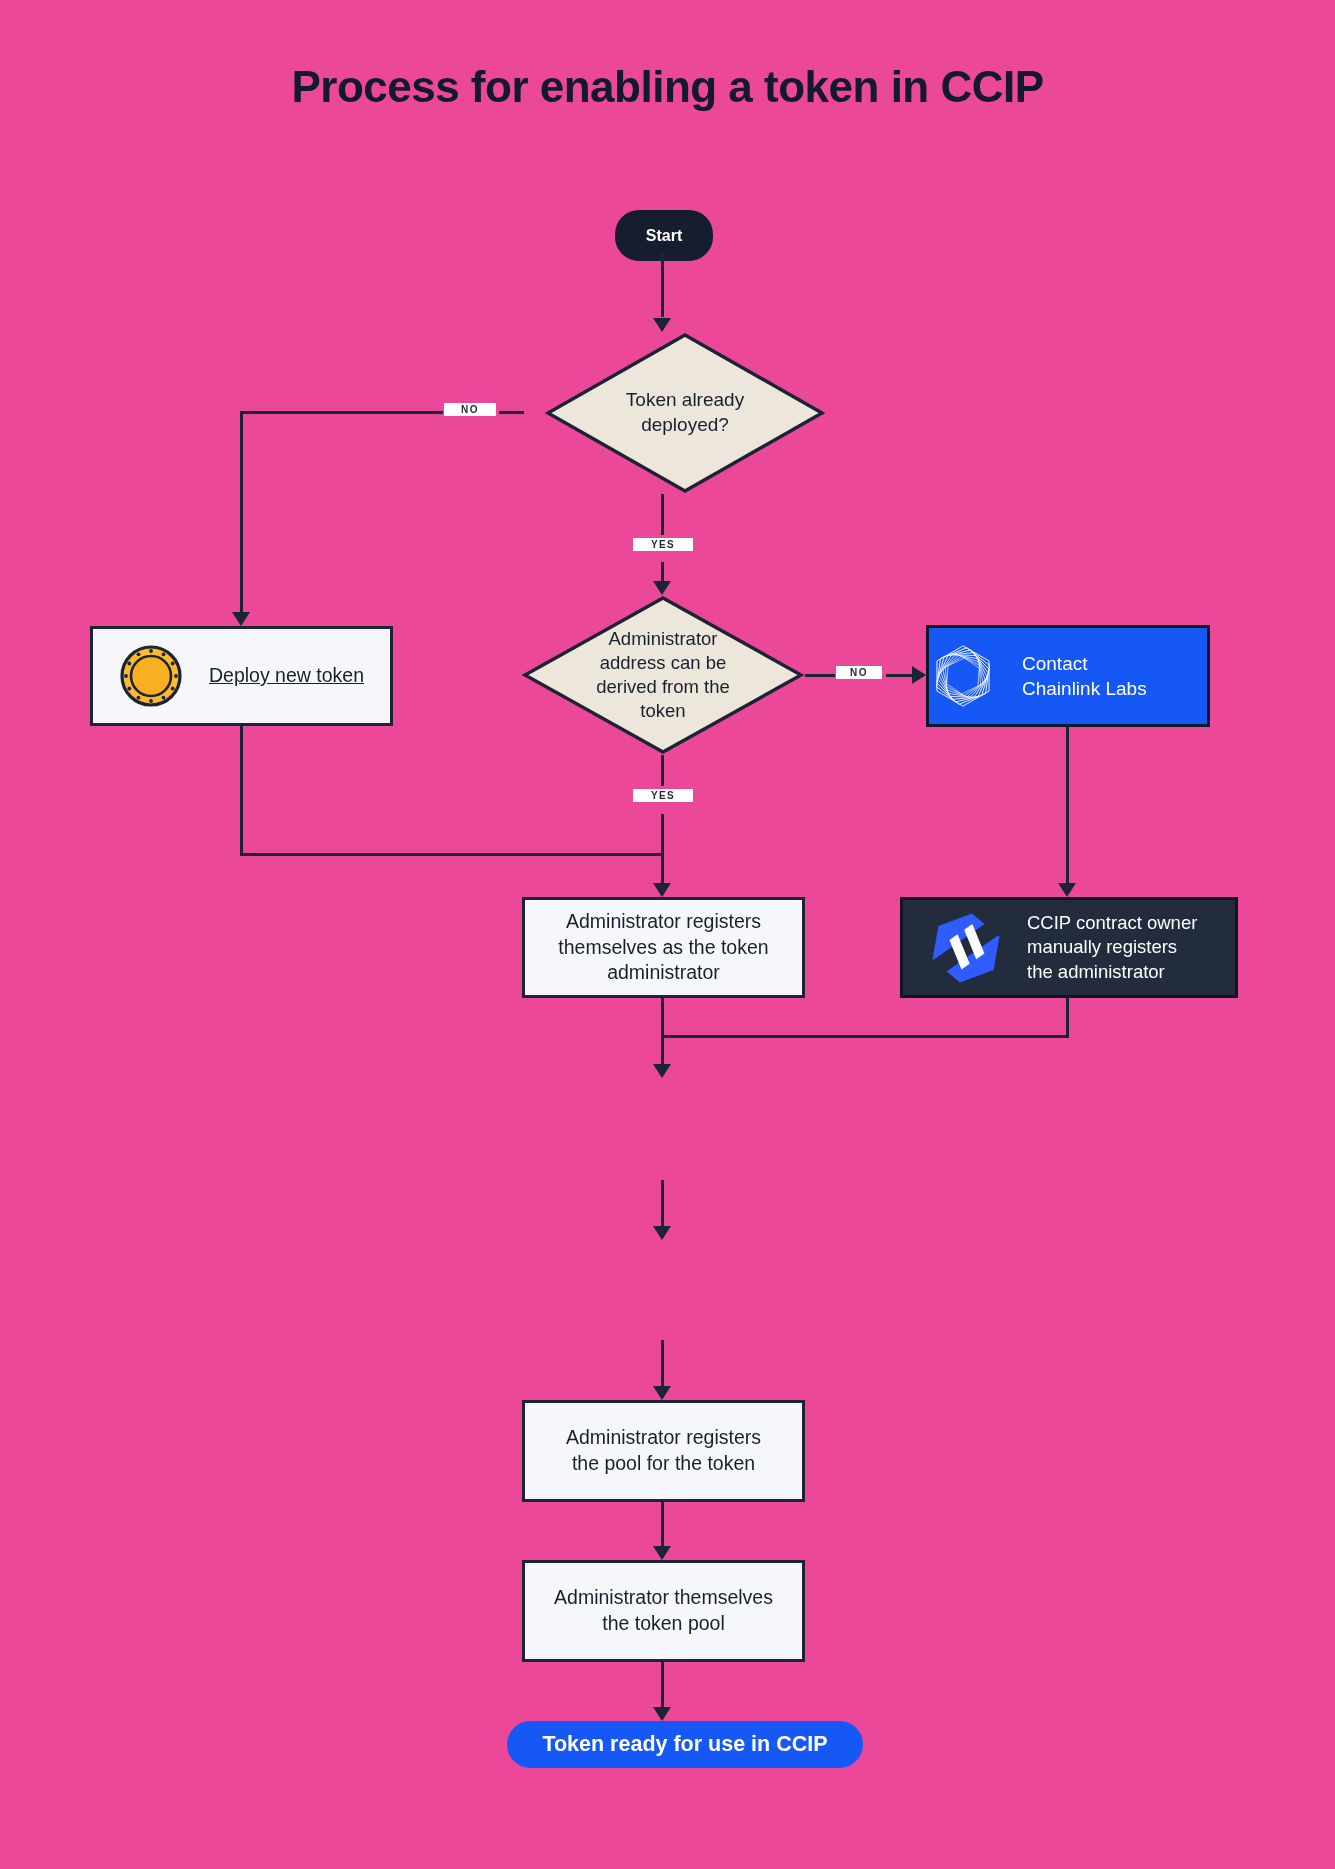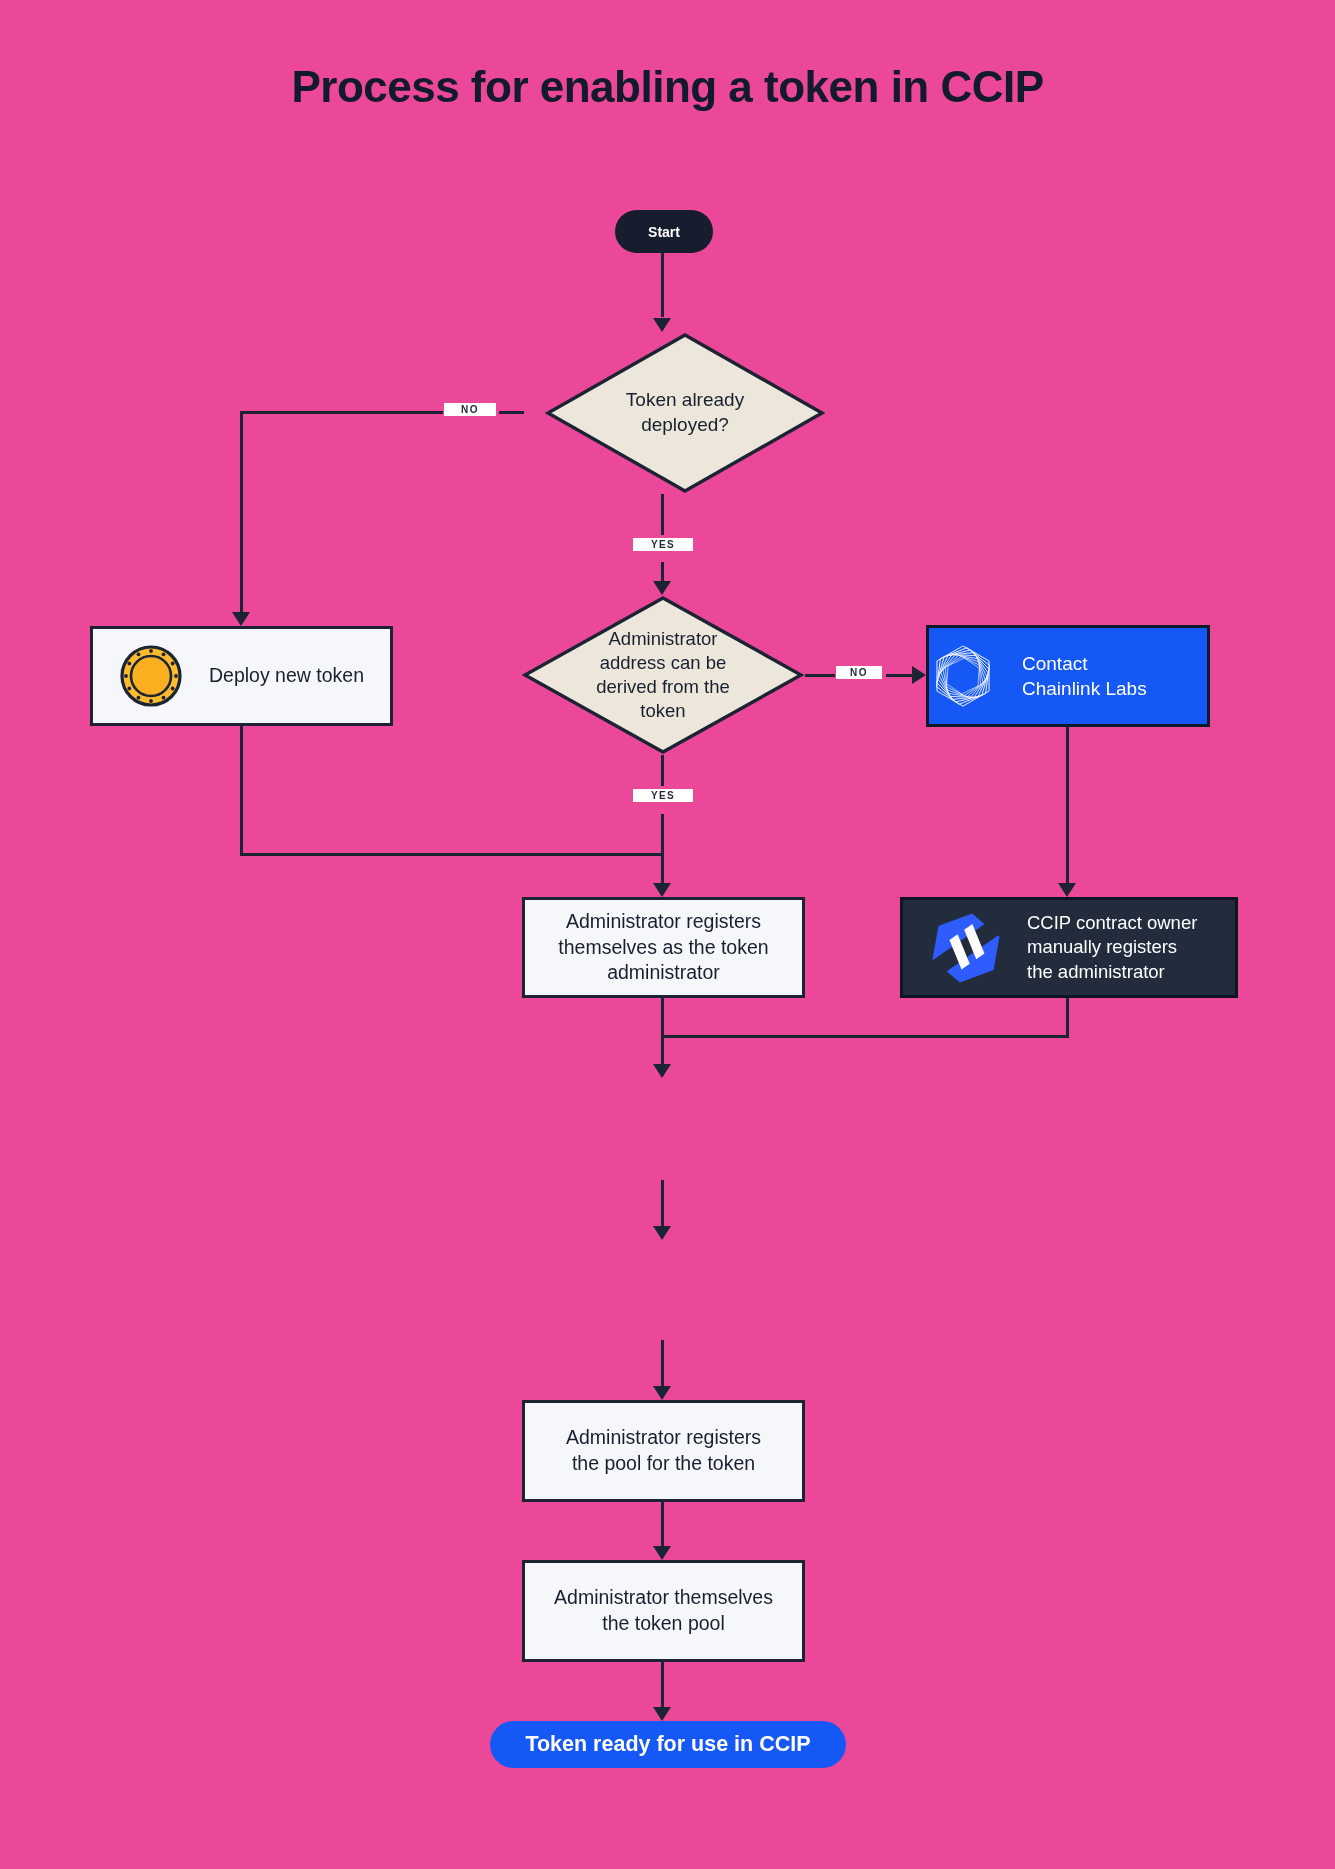--- a/index.html
+++ b/index.html
@@ -17,23 +17,23 @@
     font-family:"Liberation Sans",sans-serif;color:var(--text);
   }
   .title{
     position:absolute;left:0;right:0;top:62px;text-align:center;
     font-size:44px;font-weight:700;letter-spacing:-0.5px;color:#121A2B;
   }
   .pill{
     position:absolute;display:flex;align-items:center;justify-content:center;
     border-radius:24px;color:#ffffff;
   }
-  .start-pill{left:615px;top:210px;width:98px;height:43px;background:#161D2E;
-    font-size:14px;font-weight:600;}
-  .ready-pill{left:490px;top:1721px;width:356px;height:47px;background:var(--blue);
+  .start-pill{left:615px;top:210px;width:98px;height:51px;background:#161D2E;
+    font-size:16px;font-weight:600;}
+  .ready-pill{left:507px;top:1721px;width:356px;height:47px;background:var(--blue);
     font-size:21.5px;font-weight:700;}
   .vline,.hline{position:absolute;background:var(--ink);}
   .vline{width:3px;}
   .hline{height:3px;}
   .arr-down{position:absolute;width:0;height:0;
     border-left:9px solid transparent;border-right:9px solid transparent;
     border-top:14px solid var(--ink);}
   .arr-right{position:absolute;width:0;height:0;
     border-top:9px solid transparent;border-bottom:9px solid transparent;
     border-left:14px solid var(--ink);}
@@ -47,21 +47,21 @@
     position:absolute;left:0;top:0;right:0;bottom:0;
     display:flex;align-items:center;justify-content:center;text-align:center;
     font-size:19px;line-height:1.3;white-space:pre-line;color:var(--text);
   }
   .pbox{
     position:absolute;box-sizing:border-box;background:var(--boxfill);
     border:3px solid var(--ink);display:flex;align-items:center;justify-content:center;
     text-align:center;font-size:19.5px;line-height:1.32;white-space:pre-line;color:var(--text);
   }
   .iconbox{justify-content:flex-start;text-align:left;}
-  .deploy-box{left:90px;top:626px;width:303px;height:100px;padding-left:26px;gap:26px;}
+  .deploy-box{left:90px;top:626px;width:303px;height:100px;padding-left:26px;gap:26px;text-decoration:underline;}
   .contact-box{
     left:926px;top:625px;width:284px;height:102px;gap:25px;
     background:var(--blue);border-color:#10192A;color:#ffffff;font-size:19px;
   }
   .dark-box{
     left:900px;top:897px;width:338px;height:101px;padding-left:24px;gap:22px;
     background:var(--darkpanel);border-color:#0E1422;color:#ffffff;font-size:18.5px;
   }
   .reg-box{left:522px;top:897px;width:283px;height:101px;}
   .accepts-box{left:522px;top:1078px;width:283px;height:102px;}

